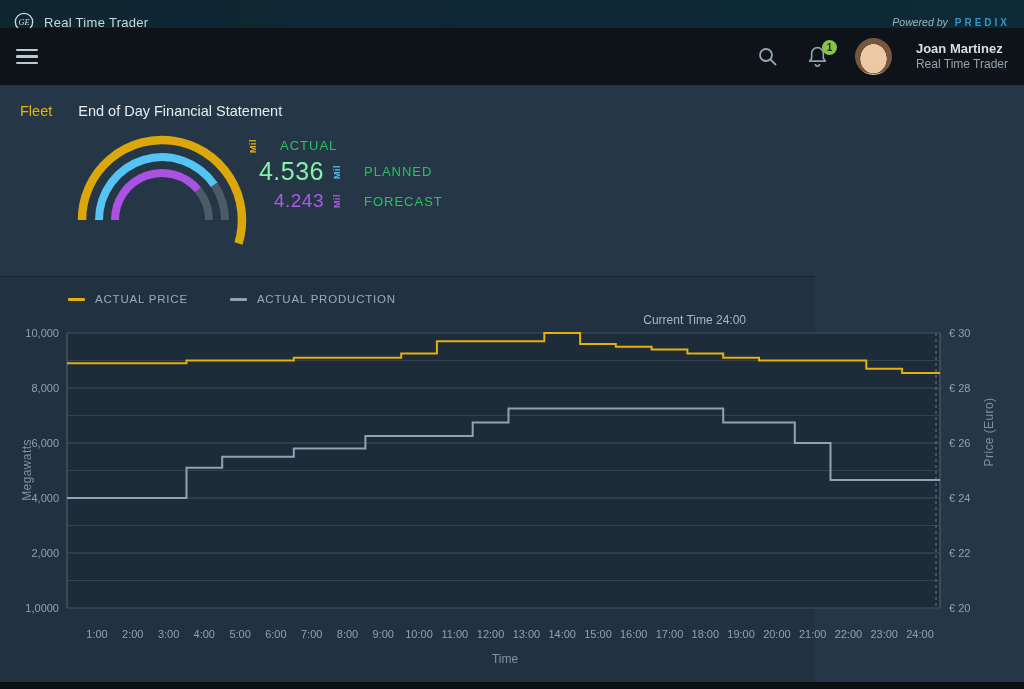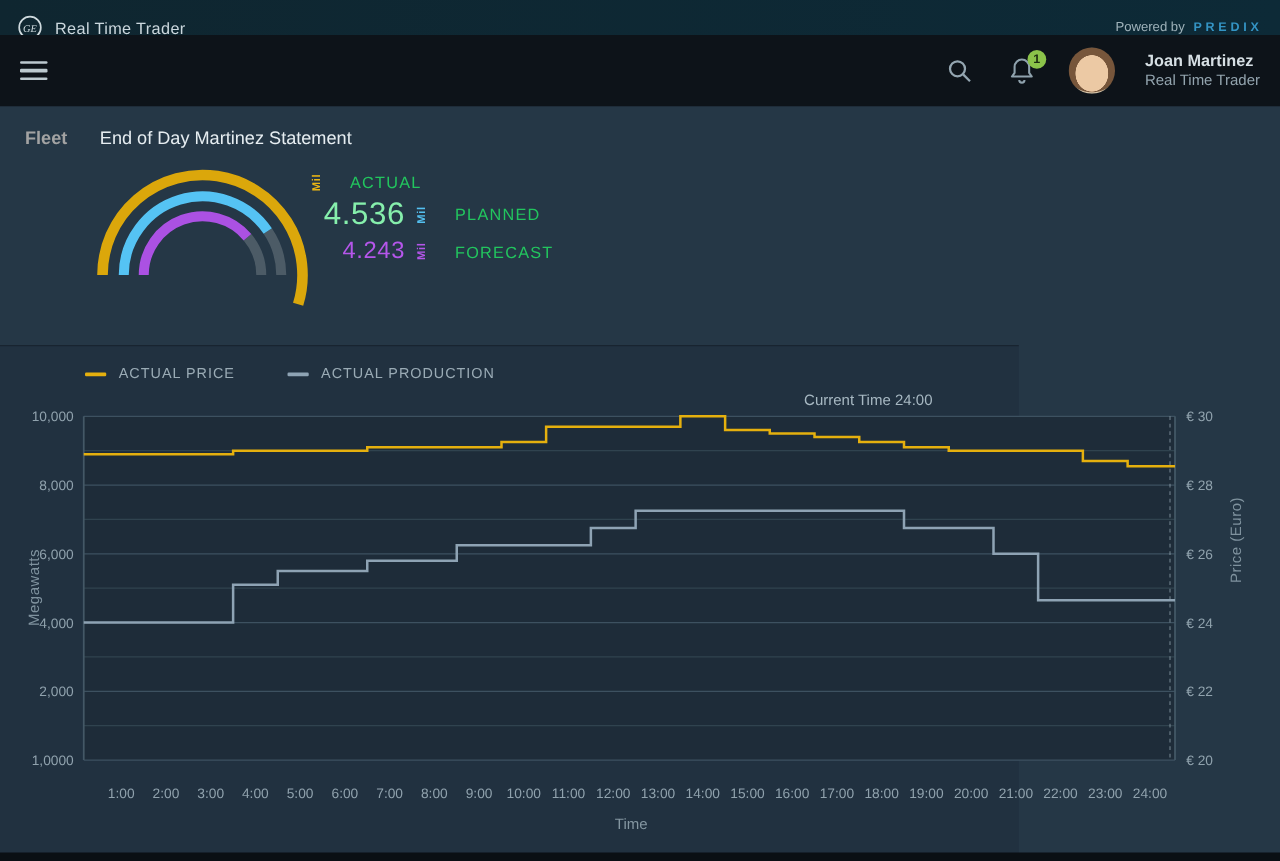--- a/index.html
+++ b/index.html
@@ -4,21 +4,21 @@
 <style>
   * { margin:0; padding:0; box-sizing:border-box; }
   html,body { width:1024px; height:689px; overflow:hidden; }
   body { font-family:"Liberation Sans", sans-serif; background:#253746; position:relative; }
 
   
   .titlebar { position:absolute; top:0; left:0; width:1024px; height:44px;
     background:linear-gradient(90deg,#0f2630,#0d2a37); display:flex; align-items:center; padding:0 14px; z-index:5;}
   .app-title { color:#ccd8de; font-size:13px; margin-left:10px; letter-spacing:.3px; }
   .titlebar-right { margin-left:auto; display:flex; align-items:baseline; gap:7px; }
-  .powered-by { color:#9fb2ba; font-size:10.5px; }
+  .powered-by { color:#9fb2ba; font-size:10.5px;font-style:italic; }
   .brand { color:#3494c4; font-size:10px; font-weight:bold; letter-spacing:3px; }
 
   
   .navbar { position:absolute; top:28px; left:0; width:1024px; height:57px; background:#0d1319;
     display:flex; align-items:center; padding:0 16px; z-index:5; }
   .hamburger { width:22px; display:flex; flex-direction:column; gap:4px; cursor:pointer; }
   .hamburger span { display:block; height:2.5px; background:#bcc9cf; border-radius:1px; }
   .nav-right { margin-left:auto; display:flex; align-items:center; gap:24px; }
   .icon-btn { position:relative; width:26px; height:26px; display:flex; align-items:center; justify-content:center; cursor:pointer; }
   .badge { position:absolute; top:-4px; right:-6px; width:15px; height:15px; border-radius:50%;
@@ -28,21 +28,21 @@
       radial-gradient(ellipse 36% 40% at 50% 56%, #ecc9a4 97%, rgba(0,0,0,0) 100%),
       radial-gradient(ellipse 62% 58% at 50% 40%, #77563b 96%, rgba(0,0,0,0) 100%),
       linear-gradient(#e9dcc4,#d8c6aa); }
   .user-block { display:flex; flex-direction:column; line-height:1.25; }
   .user-name { color:#d6dfe4; font-size:13px; font-weight:bold; }
   .user-role { color:#93a4ae; font-size:12px; }
 
   
   .content { position:absolute; top:85px; left:0; width:1024px; height:604px; background:#253746; }
   .breadcrumb { position:absolute; top:18px; left:20px; display:flex; gap:26px; font-size:14.5px; }
-  .crumb { color:#a3a3a3; cursor:pointer;font-weight:bold; }
+  .crumb { color:#eab308; cursor:pointer; }
   .page-title { color:#e6edf1; }
 
   
   .gauge-wrap { position:absolute; left:72px; top:30px; }
   .stats { position:absolute; left:240px; top:53px; display:flex; flex-direction:column; gap:4px; }
   .stat-row { display:flex; align-items:center; }
   .stat-value { width:84px; text-align:right; letter-spacing:.5px; }
   .r1 .stat-value { font-size:30px; color:#e9b413; }
   .r2 .stat-value { font-size:25px; color:#86efac; }
   .r3 .stat-value { font-size:19px; color:#b556ea; }
@@ -109,21 +109,21 @@
       <span class="user-name">Joan Martinez</span>
       <span class="user-role">Real Time Trader</span>
     </div>
   </div>
 </nav>
 
 <main class="content">
 
   <div class="breadcrumb">
     <span class="crumb">Fleet</span>
-    <span class="page-title">End of Day Martinez Statement</span>
+    <span class="page-title">End of Day Financial Statement</span>
   </div>
 
   <div class="gauge-wrap">
     <svg width="180" height="134" viewBox="0 0 180 134">
 
       <path d="M 10 105 A 80 80 0 1 1 166.5 128.4" fill="none" stroke="#dba70b" stroke-width="8.5"></path>
 
       <path d="M 142.2 69.8 A 63 63 0 0 1 153 105" fill="none" stroke="#4c5b66" stroke-width="8"></path>
       <path d="M 27 105 A 63 63 0 0 1 142.2 69.8" fill="none" stroke="#55c3f4" stroke-width="8"></path>
 

